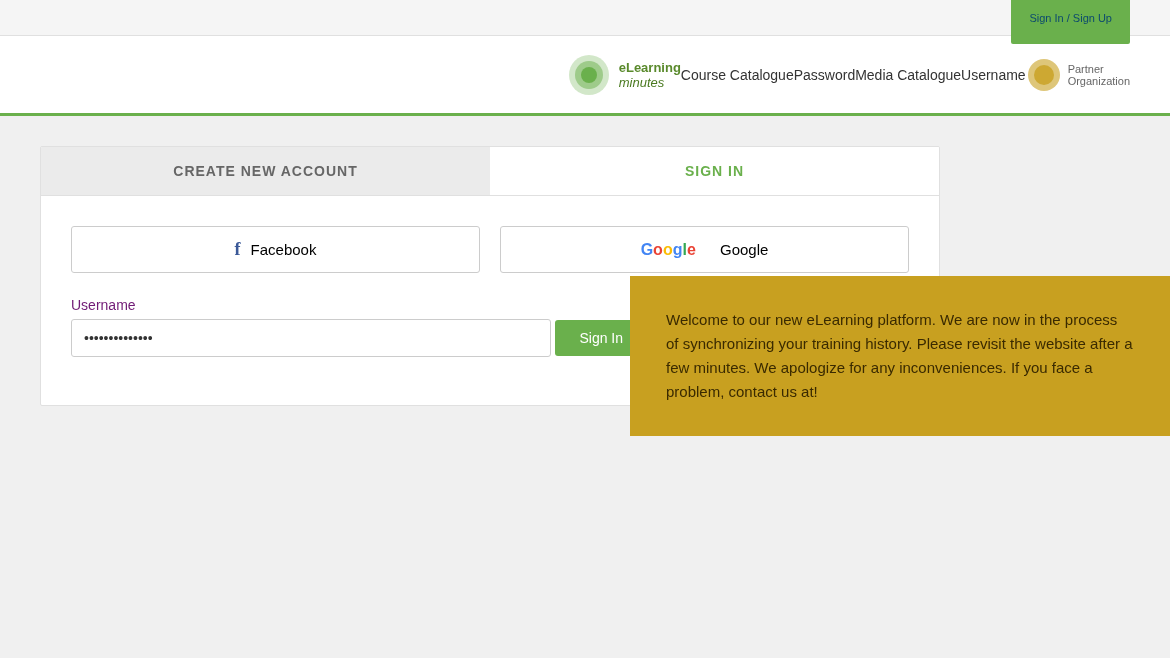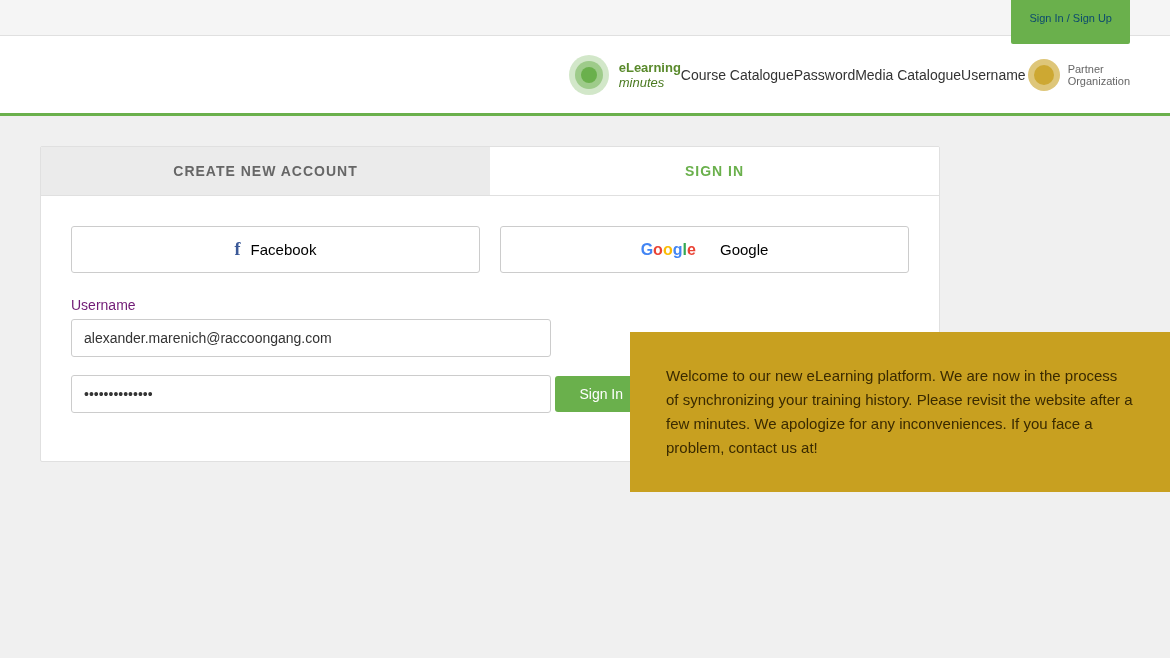--- a/index.html
+++ b/index.html
@@ -265,21 +265,20 @@
           <span style="font-size:16px; font-weight:bold;">
             <span class="g-blue">G</span><span class="g-red">o</span><span class="g-yellow">o</span><span class="g-blue">g</span><span class="g-green">l</span><span class="g-red">e</span>
           </span>
           &nbsp;
           <span>Google</span>
         </button>
       </div>
 
       
       <div class="field-label">Username</div>
-      <input class="field-input" type="text" value="alexander.marenich@raccoongang.com" style="">
 
       
       <input class="field-input" type="password" value="••••••••••••••" style="">
 
       
       <button class="signin-btn">Sign In</button>
 
     </div>
   </div>
 

